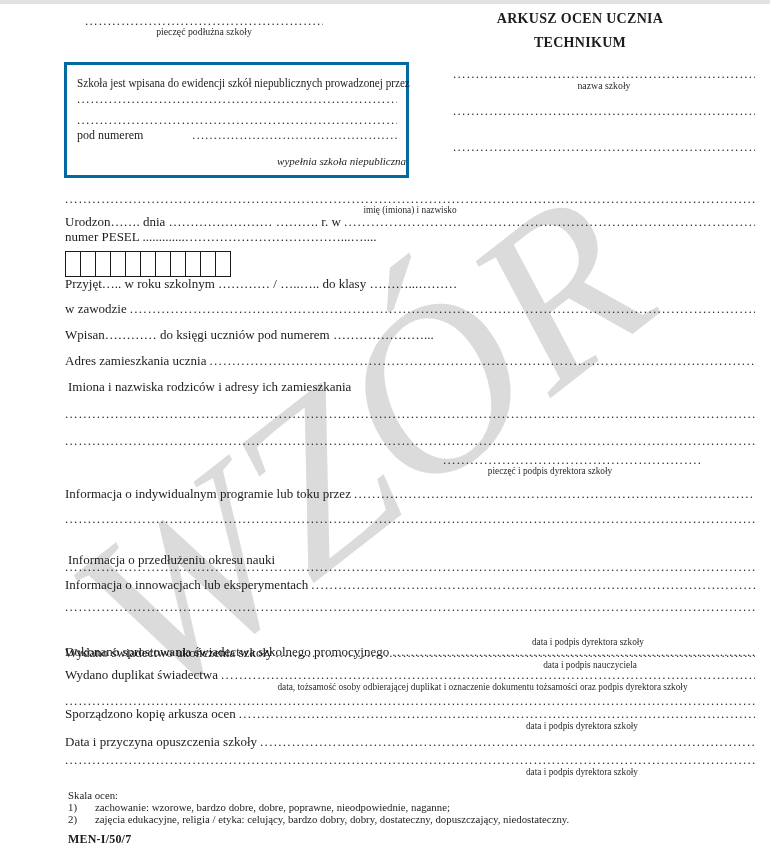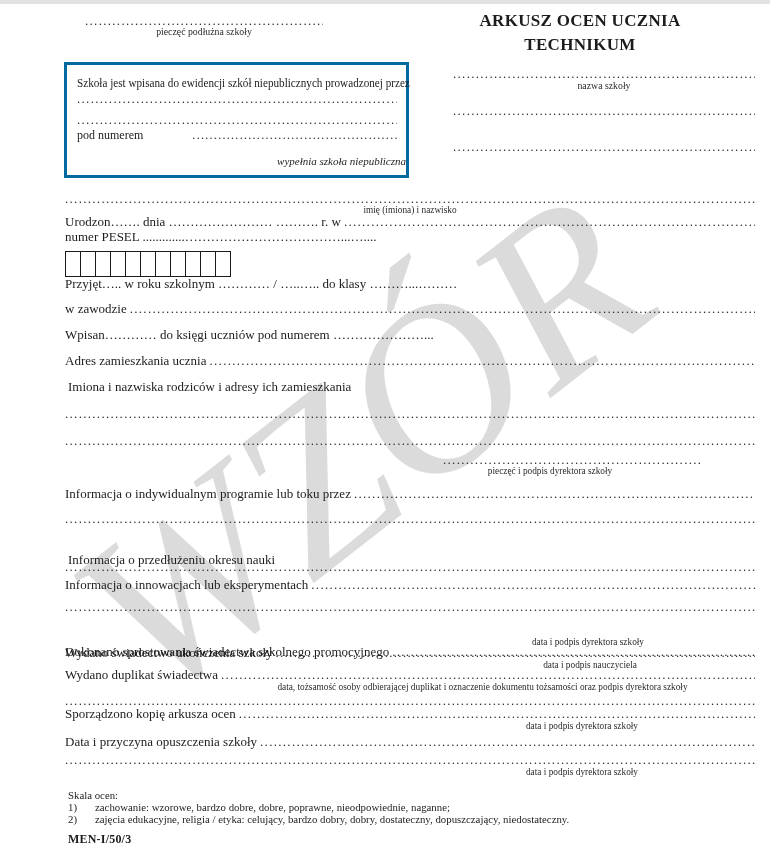--- a/index.html
+++ b/index.html
@@ -17,21 +17,21 @@
     font-family:"Liberation Serif","DejaVu Serif",serif;
     white-space:nowrap;z-index:0;letter-spacing:2px;user-select:none;
   }
   .content{position:absolute;inset:0;z-index:1;}
   .row{position:absolute;left:65px;right:15px;display:flex;align-items:baseline;height:16px;}
   .lbl{white-space:nowrap;}
   .dots{flex:1 1 auto;overflow:hidden;white-space:nowrap;color:#2e2e2e;letter-spacing:1.3px;margin-left:3px;}
   .dots::after{content:"..................................................................................................................................................................................................................";}
   .dotsonly .dots{margin-left:0;}
   .cap{position:absolute;font-size:9.3px;color:#2a2a2a;text-align:center;height:12px;line-height:12px;}
-  .title{position:absolute;left:430px;width:300px;text-align:center;font-weight:bold;font-size:17px;letter-spacing:.3px;}
+  .title{position:absolute;left:430px;width:300px;text-align:center;font-weight:bold;font-size:14px;letter-spacing:.3px;}
   
   .psbox{position:absolute;left:64px;top:62px;width:339px;height:110px;border:3px solid #0369a1;}
   .psbox .intro{position:absolute;left:10px;top:11px;white-space:nowrap;font-size:12px;transform:scaleX(.93);transform-origin:left;}
   .psbox .brow{position:absolute;left:10px;right:9px;display:flex;align-items:baseline;}
   .psbox .note{position:absolute;left:0;right:0;top:90px;text-align:right;font-style:italic;font-size:11px;}
   
   .pesel{position:absolute;left:65px;top:251px;display:flex;}
   .pesel span{width:14px;height:24px;border:1px solid #1a1a1a;margin-left:-1px;background:transparent;}
   .pesel span:first-child{margin-left:0;}
   
@@ -209,16 +209,16 @@
     <div class="small" style="position:absolute;left:68px;top:789px;">Skala ocen:</div>
     <div class="scale-item small" style="top:801px;">
       <span class="num">1)</span>
       <span>zachowanie: wzorowe, bardzo dobre, dobre, poprawne, nieodpowiednie, naganne;</span>
     </div>
     <div class="scale-item small" style="top:813px;">
       <span class="num">2)</span>
       <span>zajęcia edukacyjne, religia / etyka: celujący, bardzo dobry, dobry, dostateczny, dopuszczający, niedostateczny.</span>
     </div>
 
-    <div class="men">MEN-I/50/3</div>
+    <div class="men">MEN-I/50/7</div>
 
   </div>
 </div>
 
 </body></html>

